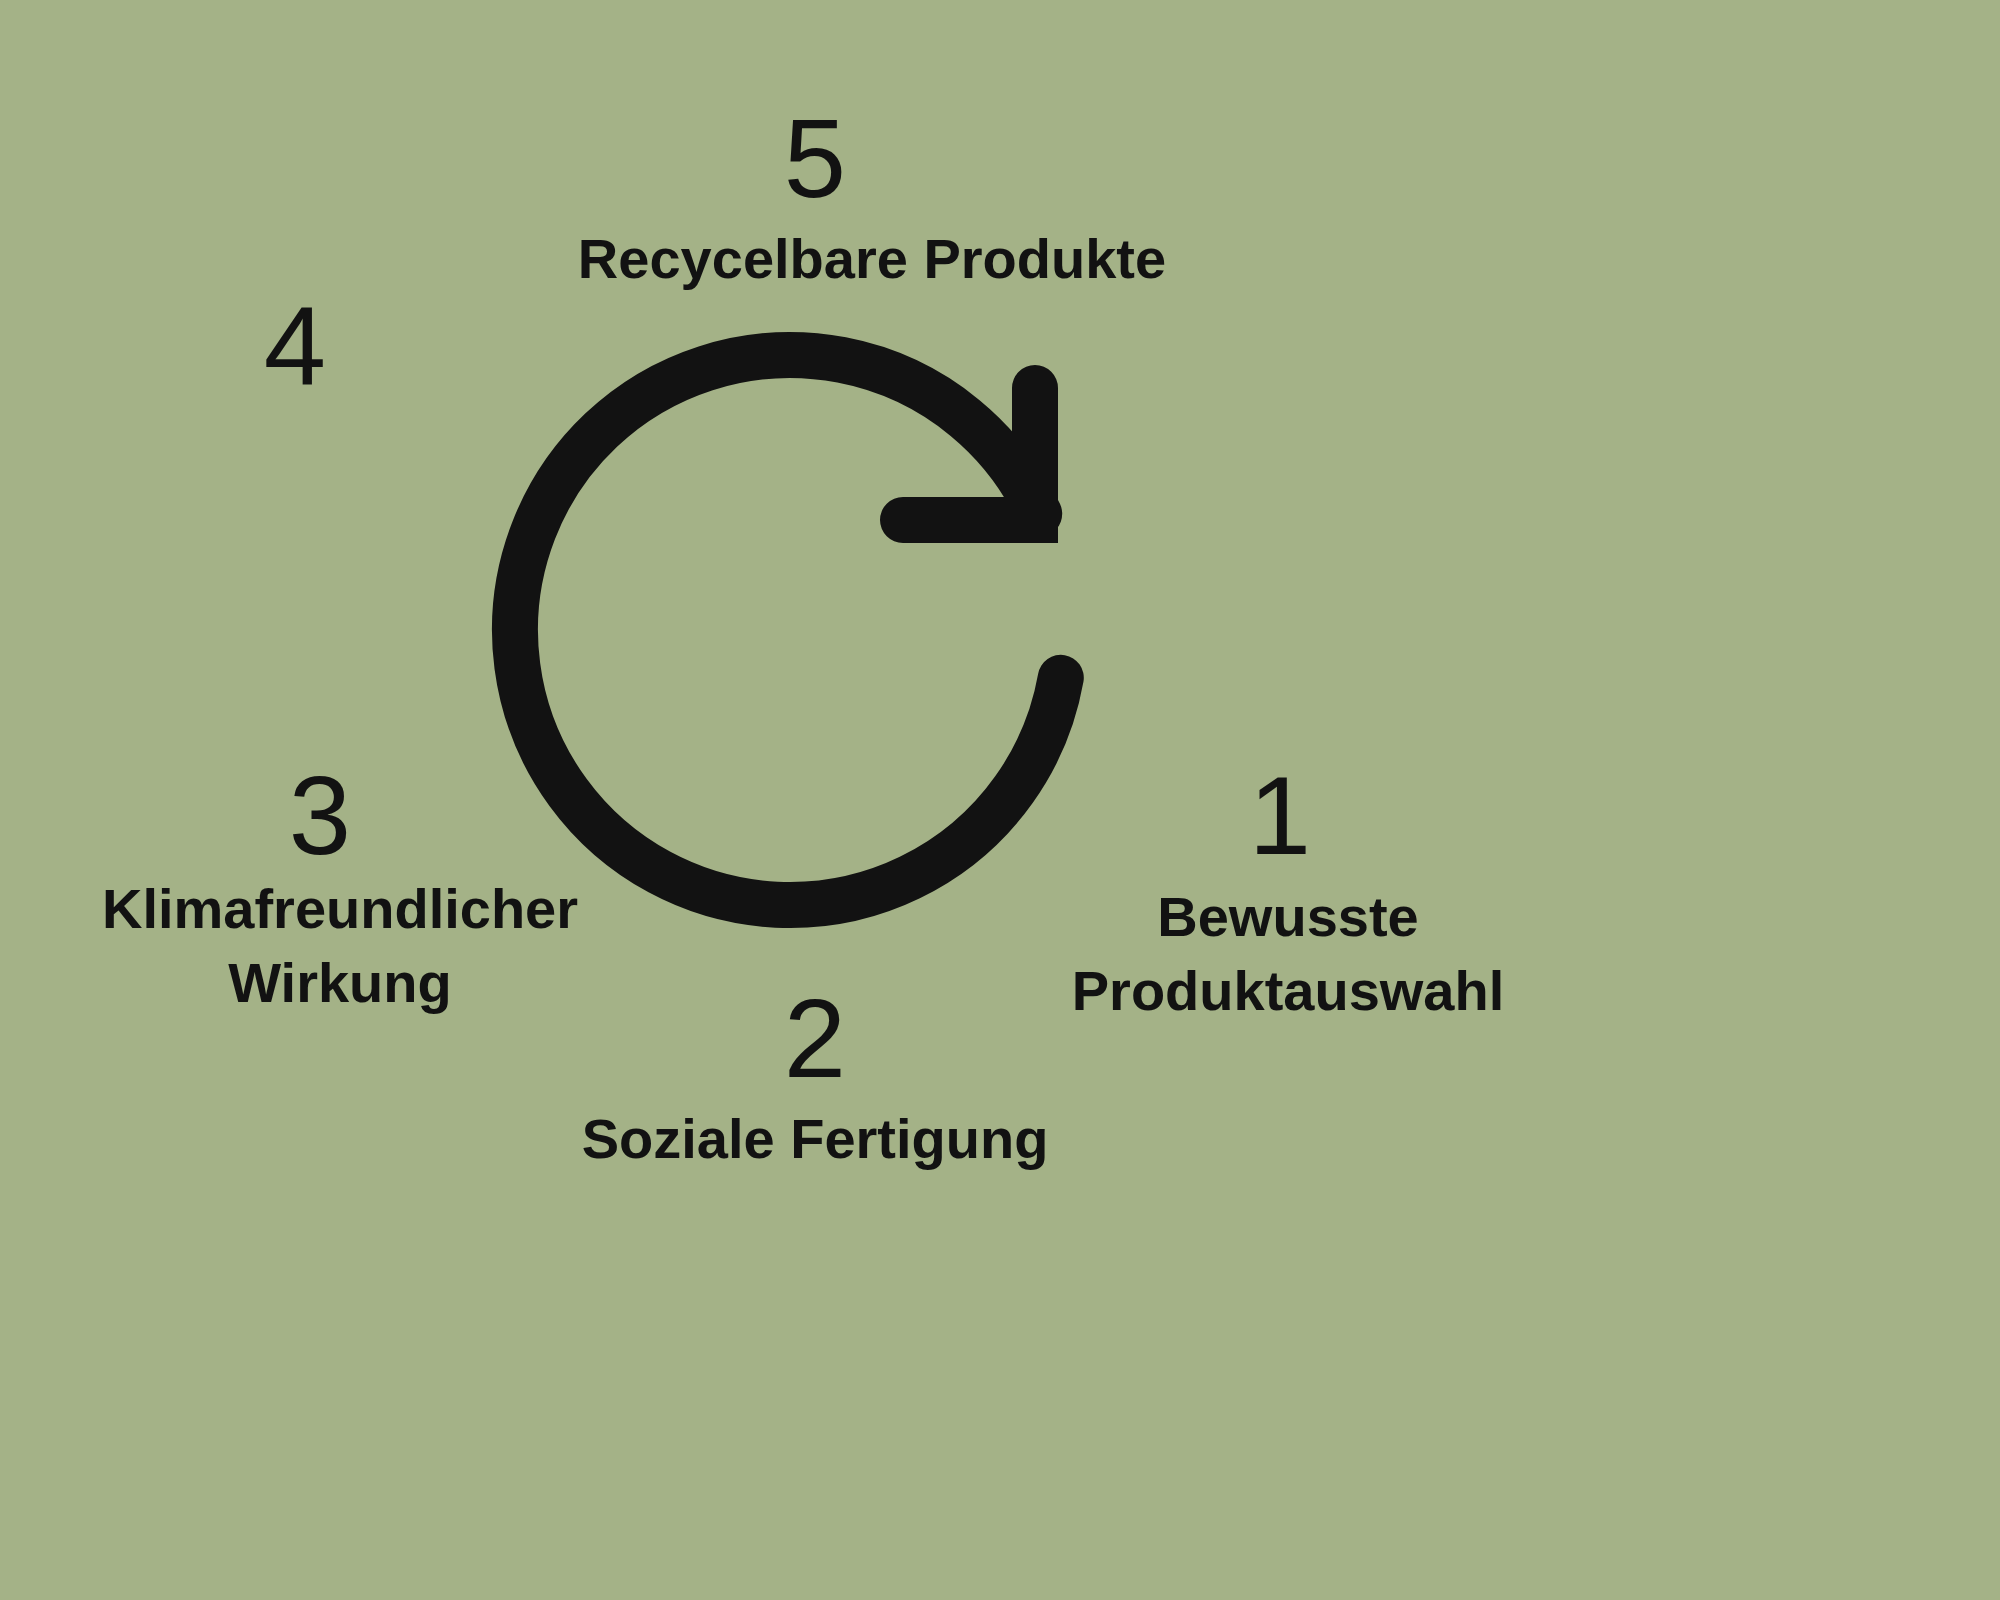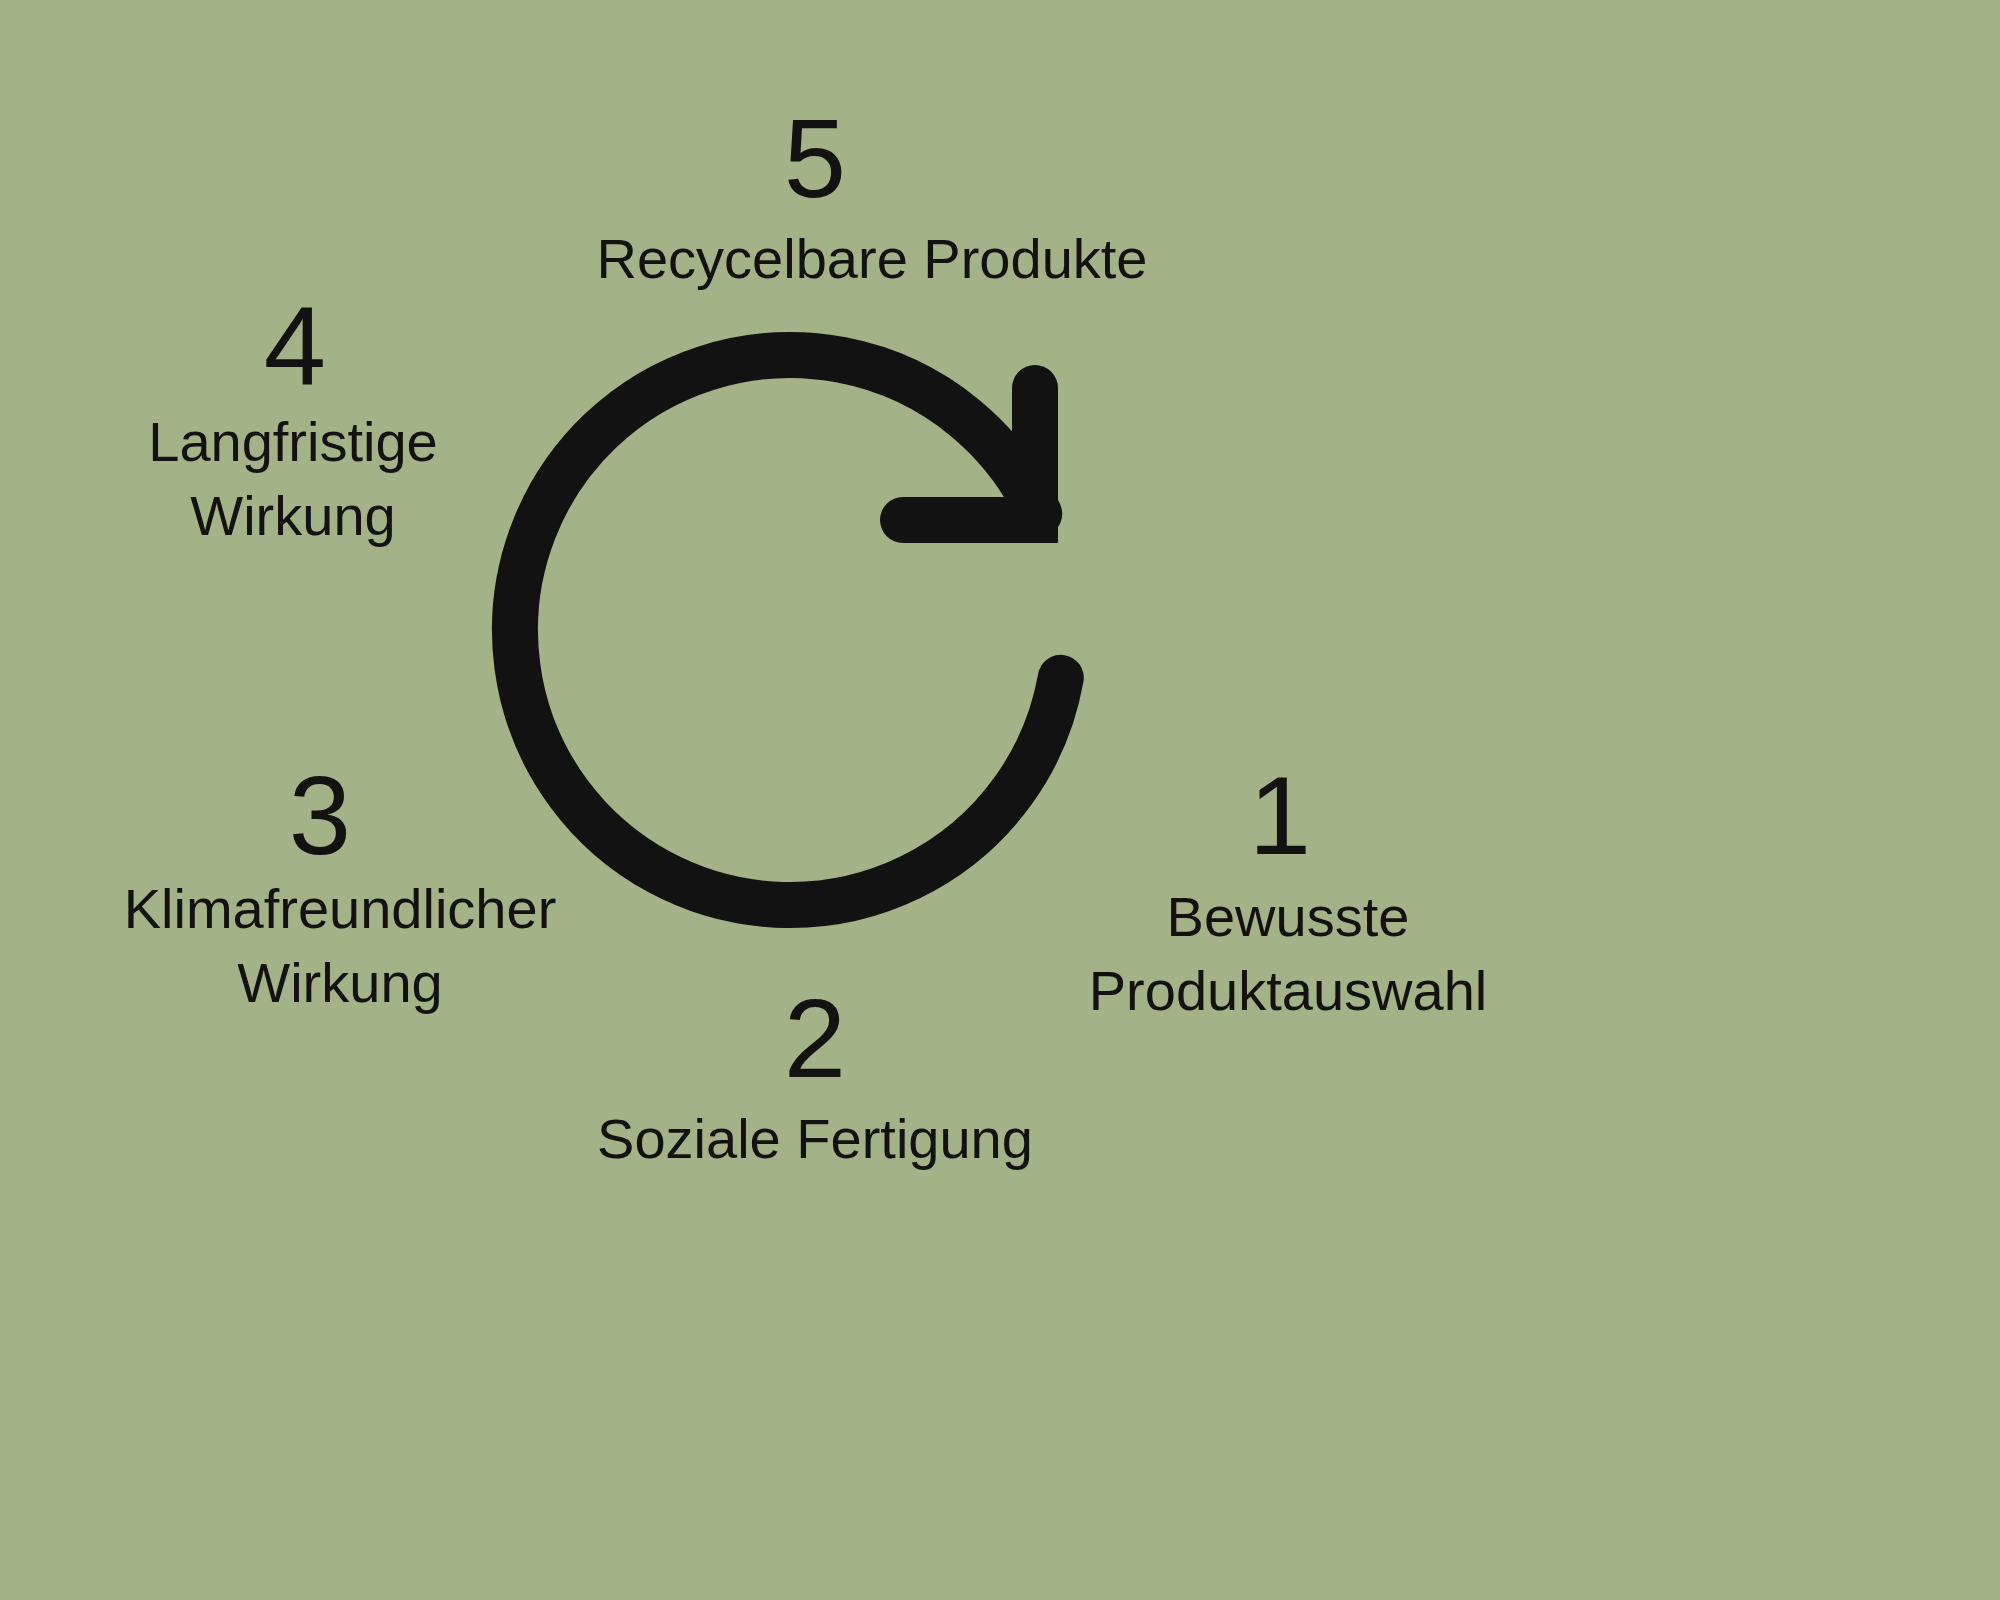--- a/index.html
+++ b/index.html
@@ -33,21 +33,21 @@
     font-size:112px;
     font-weight:400;
     line-height:1.05;
     text-align:center;
     white-space:nowrap;
   }
   .lbl{
     position:absolute;
     transform:translateX(-50%);
     font-size:56px;
-    font-weight:400;
+    font-weight:700;
     line-height:1.33;
     text-align:center;
   }
   .lbl .line{display:block;}
   .nowrap{white-space:nowrap;}
 
   
   .n5{left:815px;top:100px;}
   .l5{left:872px;top:222px;}
   
@@ -72,24 +72,20 @@
     <path d="M 590.8 347.8 A 275 275 0 1 1 569.2 183.8" stroke="currentColor" stroke-width="46" stroke-linecap="round" fill="none"></path>
     <path d="M 565 58 L 565 190 L 433 190" stroke="currentColor" stroke-width="46" stroke-linecap="round" stroke-linejoin="miter" fill="none"></path>
   </svg>
 
   <div class="num n5">5</div>
   <div class="lbl l5 nowrap">
     <span class="line">Recycelbare Produkte</span>
   </div>
 
   <div class="num n4">4</div>
-  <div class="lbl l4">
-    <span class="line">Langfristige</span>
-    <span class="line">Wirkung</span>
-  </div>
 
   <div class="num n3">3</div>
   <div class="lbl l3">
     <span class="line">Klimafreundlicher</span>
     <span class="line">Wirkung</span>
   </div>
 
   <div class="num n2">2</div>
   <div class="lbl l2 nowrap">
     <span class="line">Soziale Fertigung</span>

